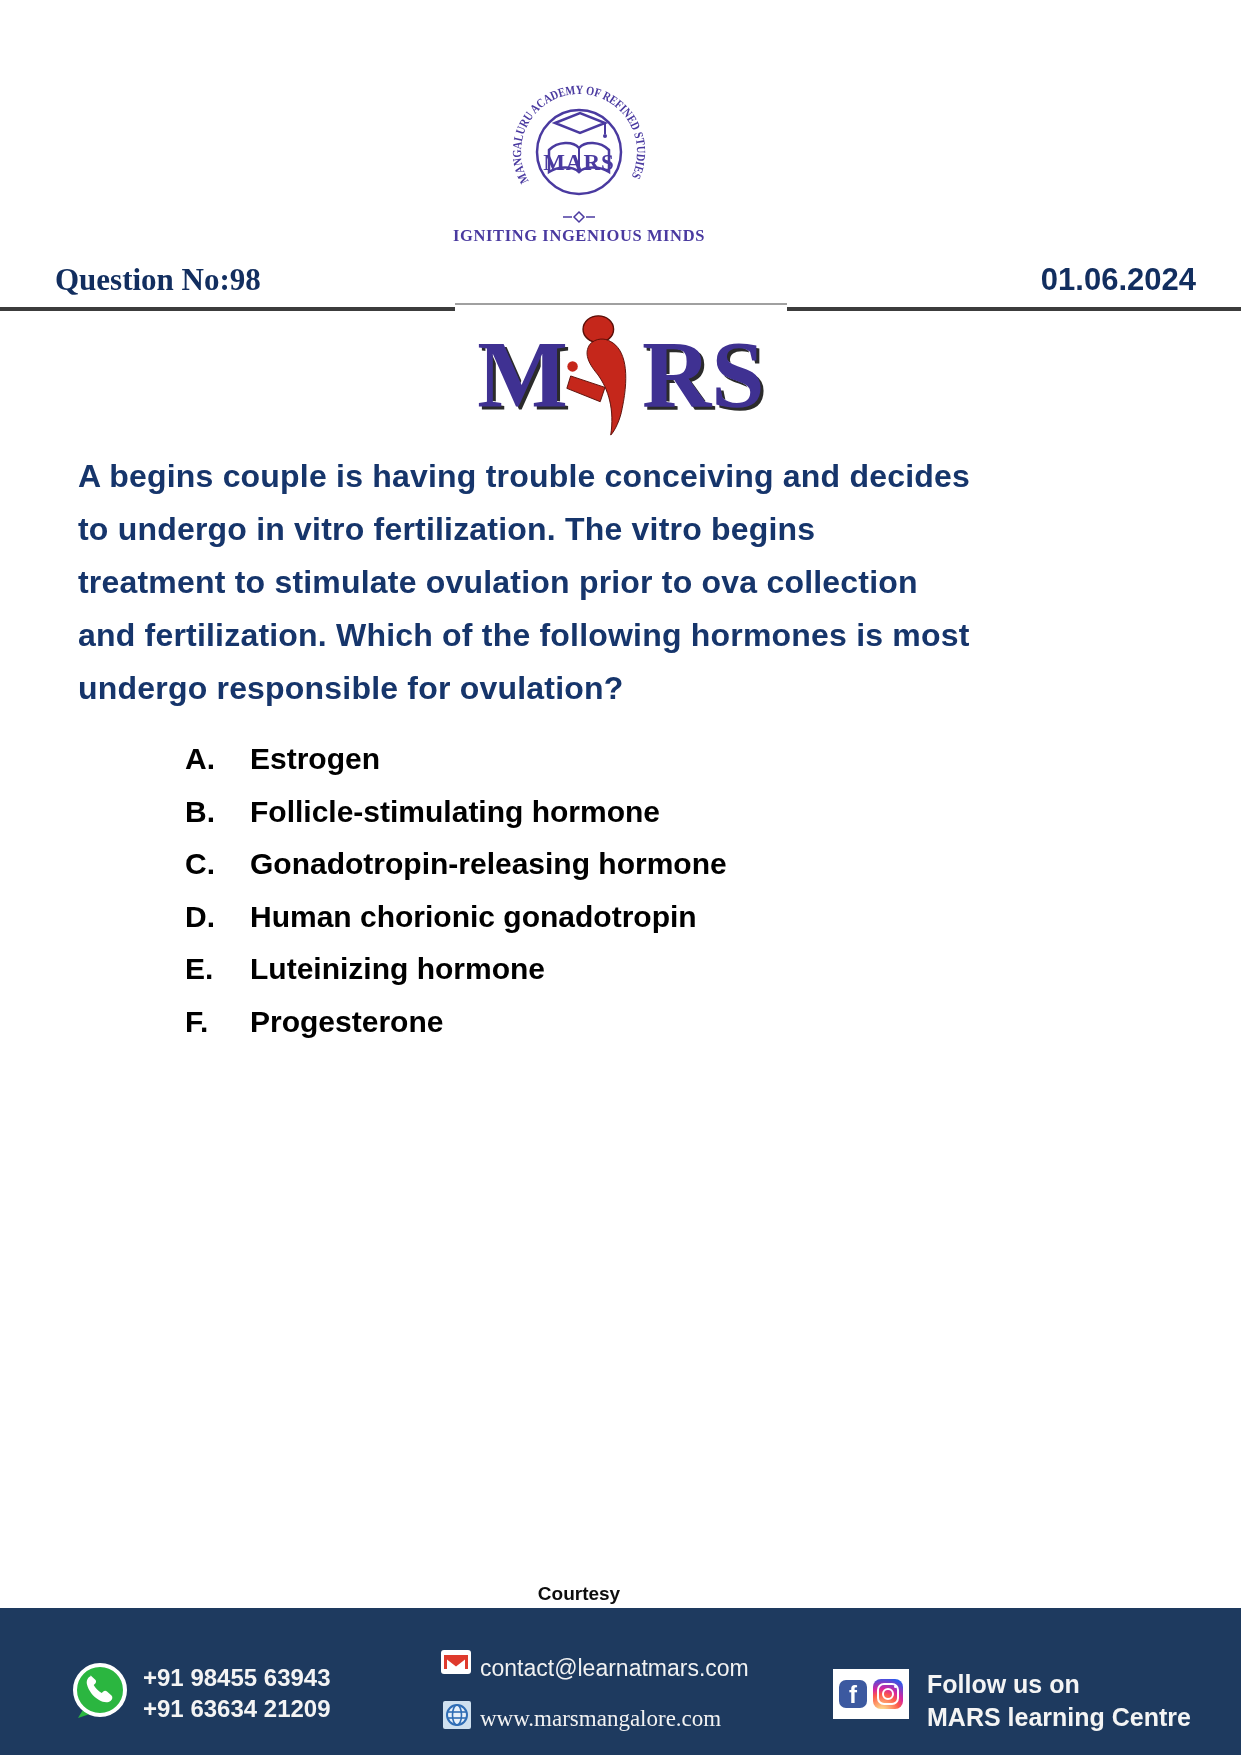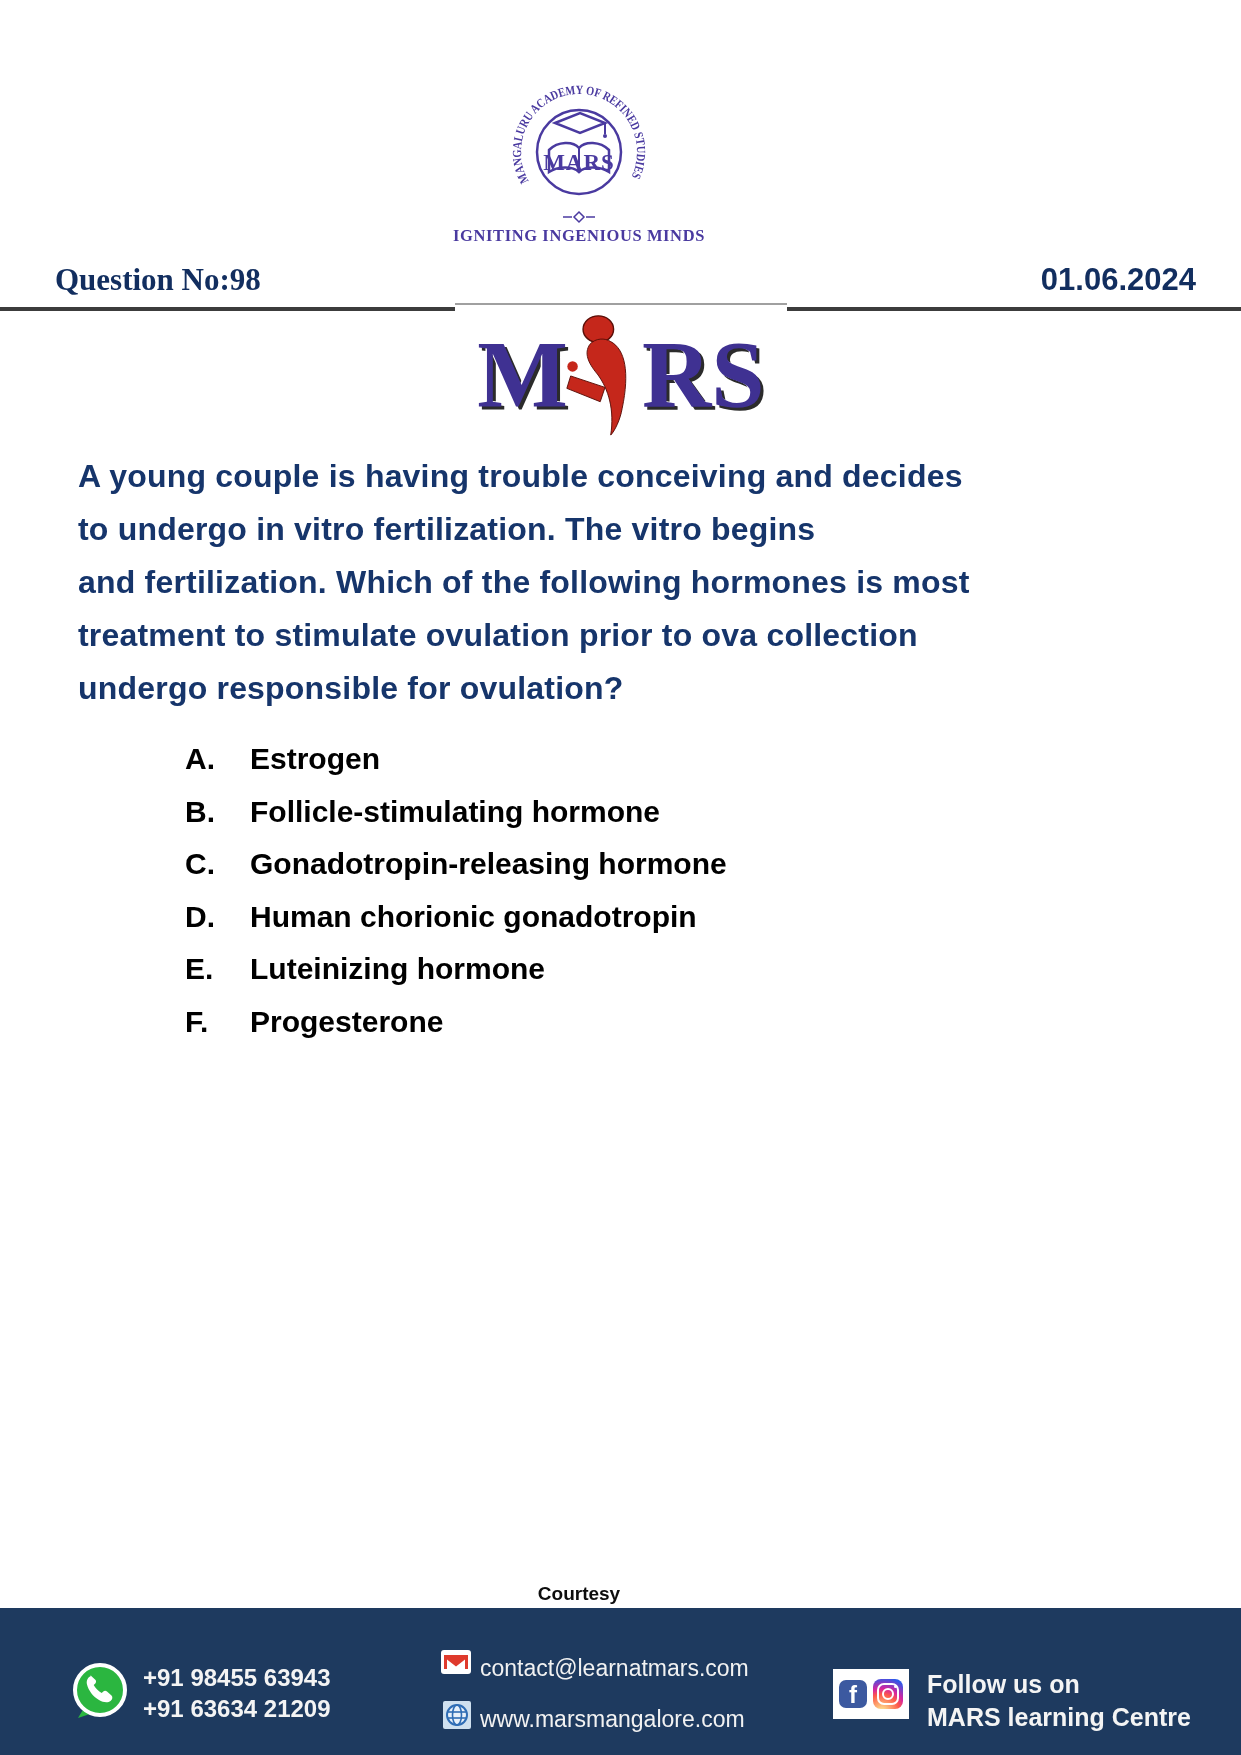--- a/index.html
+++ b/index.html
@@ -61,21 +61,21 @@
   .courtesy .c1 { font-size: 19px; font-weight: bold; line-height: 27px; }
   .courtesy .c2 { font-size: 21px; font-weight: bold; line-height: 29px; letter-spacing: 0.5px; }
 
   
   .footer { position: absolute; left: 0; top: 1608px; width: 1241px; height: 147px; background: #1E3A5F; }
   .wa { position: absolute; left: 70px; top: 1660px; width: 60px; height: 60px; }
   .phones { position: absolute; left: 143px; top: 1662px; color: #f4f4f4; font-weight: bold; font-size: 24px; line-height: 31px; }
   .gmail { position: absolute; left: 441px; top: 1650px; width: 30px; height: 24px; background: #ffffff; border-radius: 3px; }
   .email { position: absolute; left: 480px; top: 1655px; color: #f2f2f2; font-size: 23px; }
   .globe { position: absolute; left: 443px; top: 1701px; width: 28px; height: 28px; background: #CFE0EF; border-radius: 2px; }
-  .website { position: absolute; left: 480px; top: 1706px; color: #f2f2f2; font-size: 23px; }
+  .website { position: absolute; left: 480px; top: 1706px; color: #f2f2f2; font-size: 23px; font-family: Liberation Serif, serif; }
   .social {
     position: absolute; left: 833px; top: 1669px; width: 76px; height: 50px; background: #ffffff;
     display: flex; align-items: center; justify-content: center; gap: 6px;
   }
   .fb {
     width: 28px; height: 28px; border-radius: 7px; background: #3C59A0;
     color: #ffffff; font-weight: bold; font-size: 24px; text-align: center; line-height: 30px;
   }
   .ig {
     position: relative; width: 30px; height: 30px; border-radius: 8px;
@@ -126,24 +126,24 @@
     <svg class="figure" viewBox="0 0 80 130">
       <circle cx="6" cy="56" r="5.5" fill="#C5271B"></circle>
       <ellipse cx="33" cy="17" rx="16" ry="14" fill="#C5271B" stroke="#5A0F08" stroke-width="1.5"></ellipse>
       <path d="M 46,30 C 61,38 66,62 58,100 C 56,112 50,124 46,128 C 50,102 44,80 32,64 C 22,52 18,42 24,33 C 30,26 40,26 46,30 Z" fill="#C5271B" stroke="#5A0F08" stroke-width="1"></path>
       <path d="M 4,66 L 40,78 L 35,93 L 0,79 Z" fill="#C5271B" stroke="#5A0F08" stroke-width="1"></path>
     </svg>
     <span class="mletter">RS</span>
   </div>
 
   <div class="question">
-    <div class="qline">A young couple is having trouble conceiving and decides</div>
+    <div class="qline">A begins couple is having trouble conceiving and decides</div>
     <div class="qline">to undergo in vitro fertilization. The vitro begins</div>
+    <div class="qline">treatment to stimulate ovulation prior to ova collection</div>
     <div class="qline">and fertilization. Which of the following hormones is most</div>
-    <div class="qline">treatment to stimulate ovulation prior to ova collection</div>
     <div class="qline">undergo responsible for ovulation?</div>
   </div>
 
   <div class="options">
     <div class="opt">
       <span class="letter">A.</span>
       <span class="otext">Estrogen</span>
     </div>
     <div class="opt">
       <span class="letter">B.</span>

